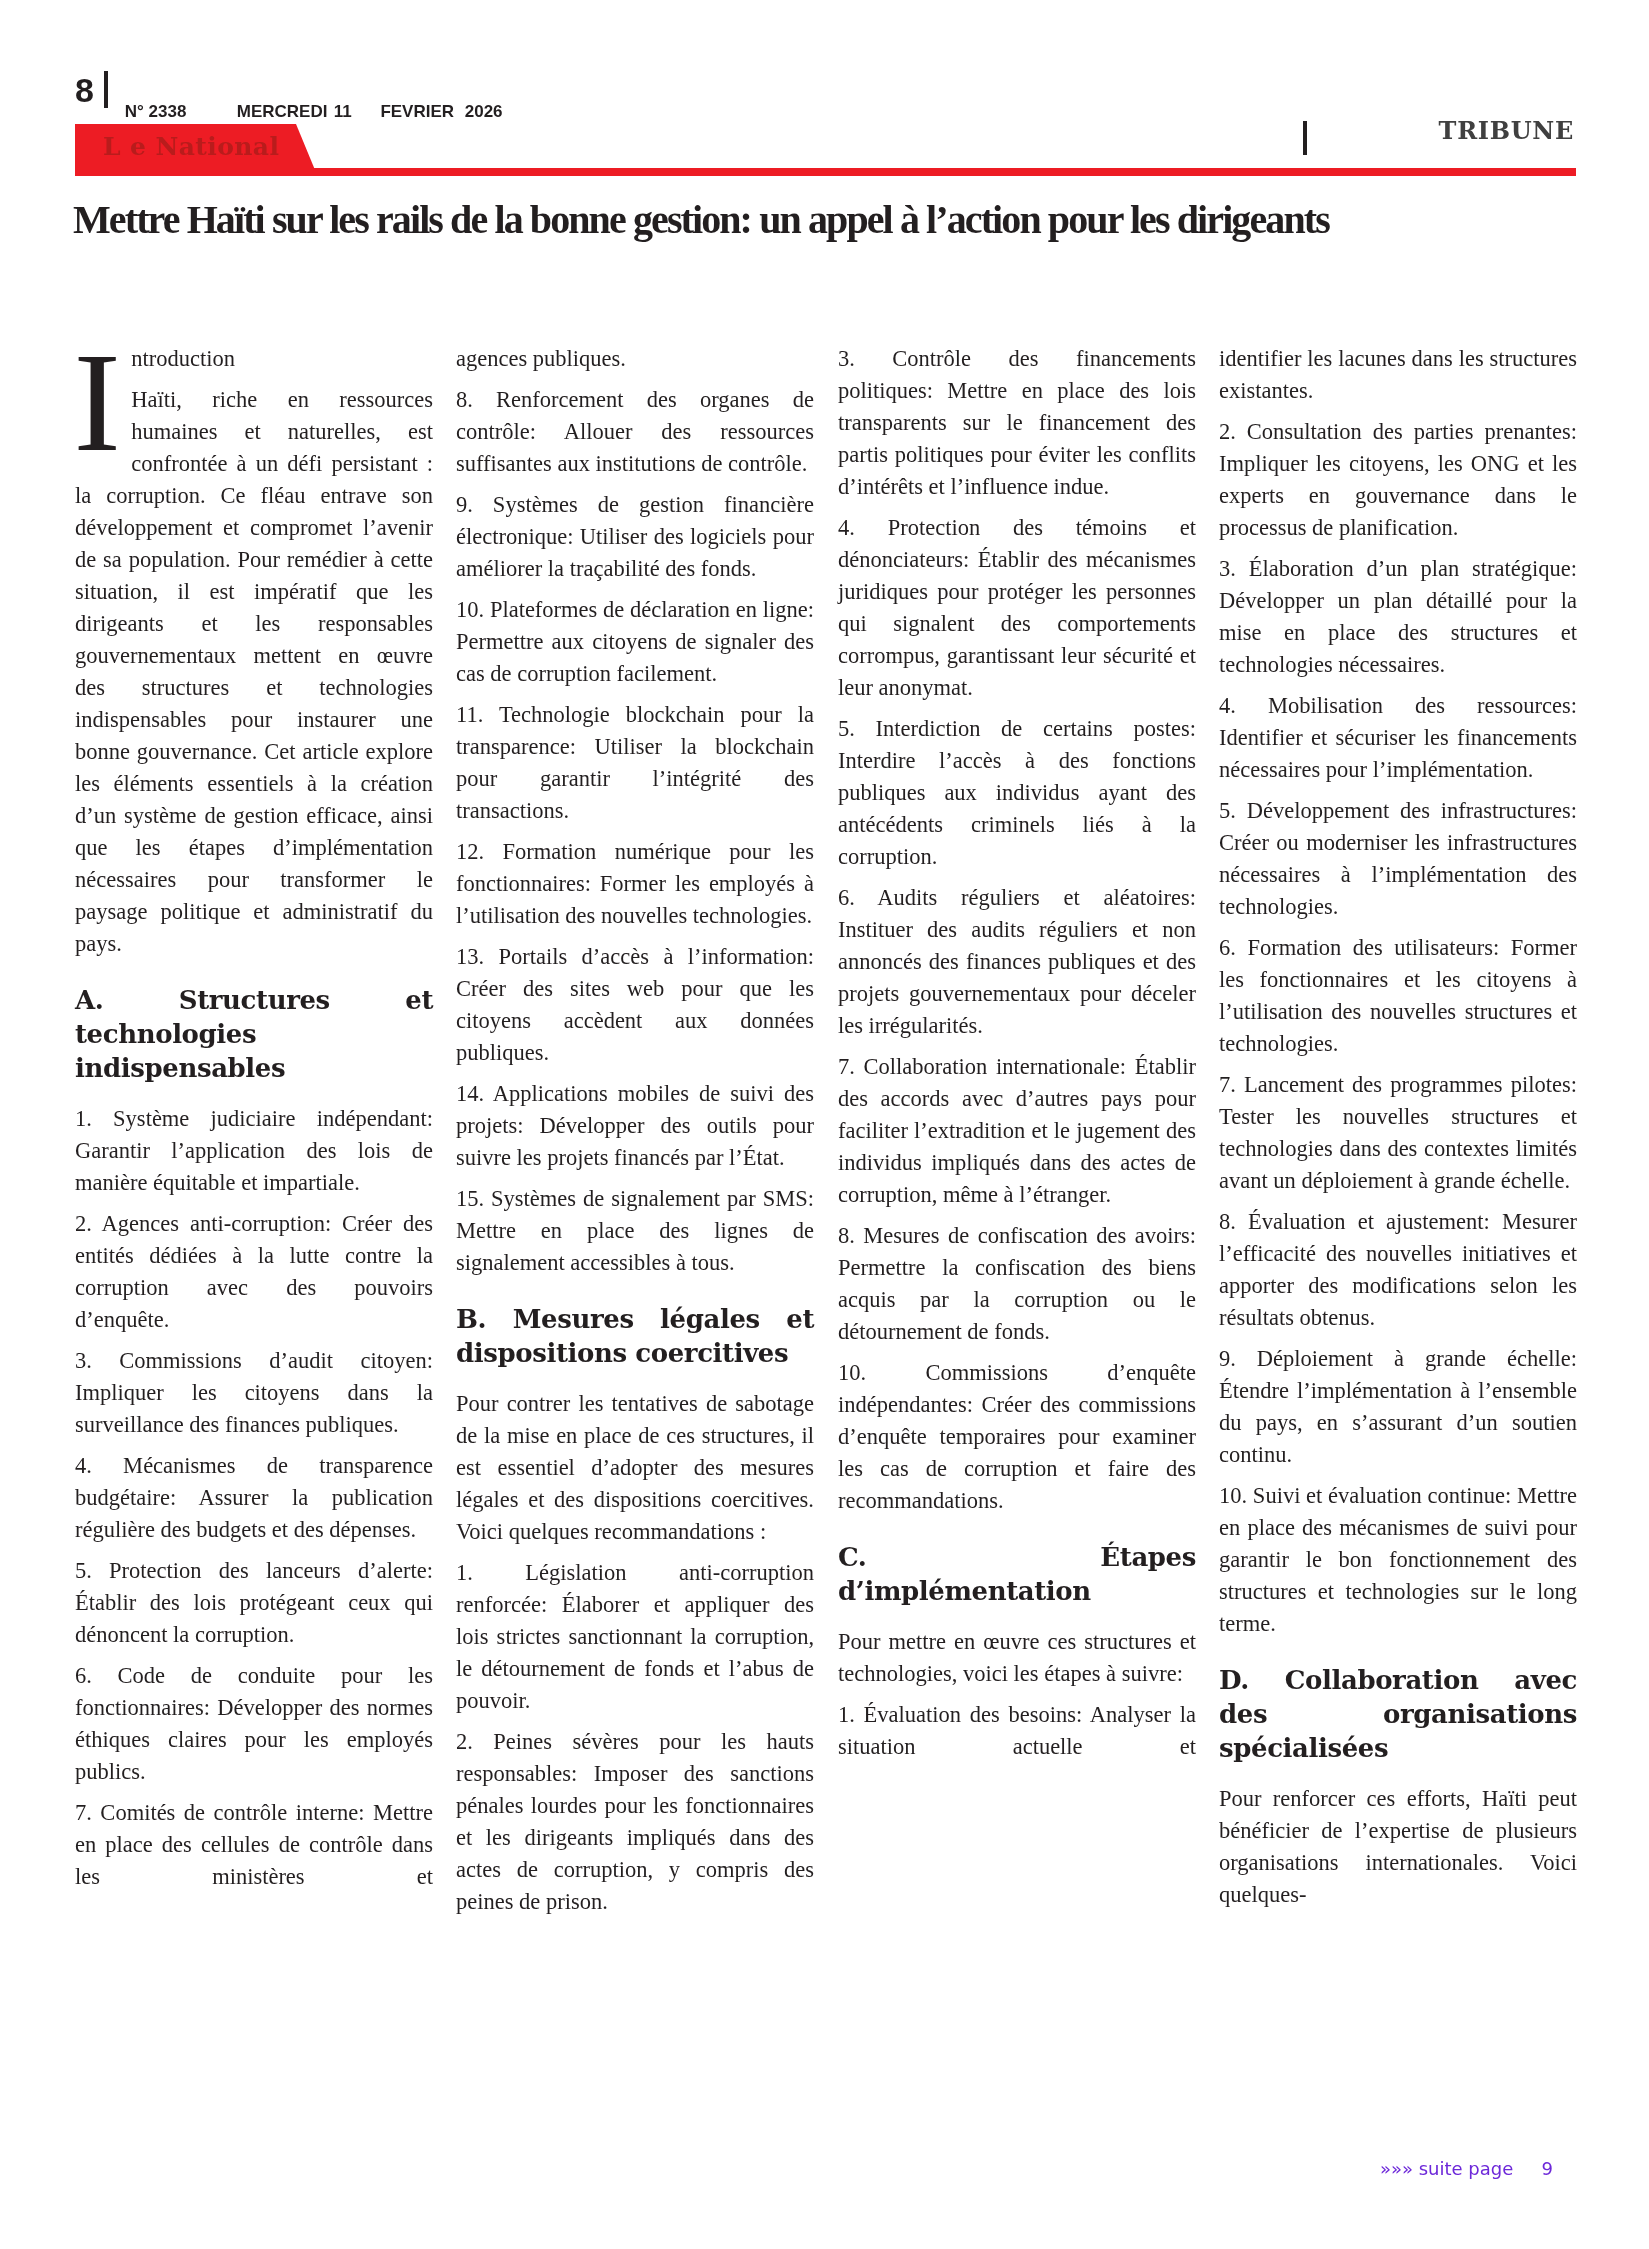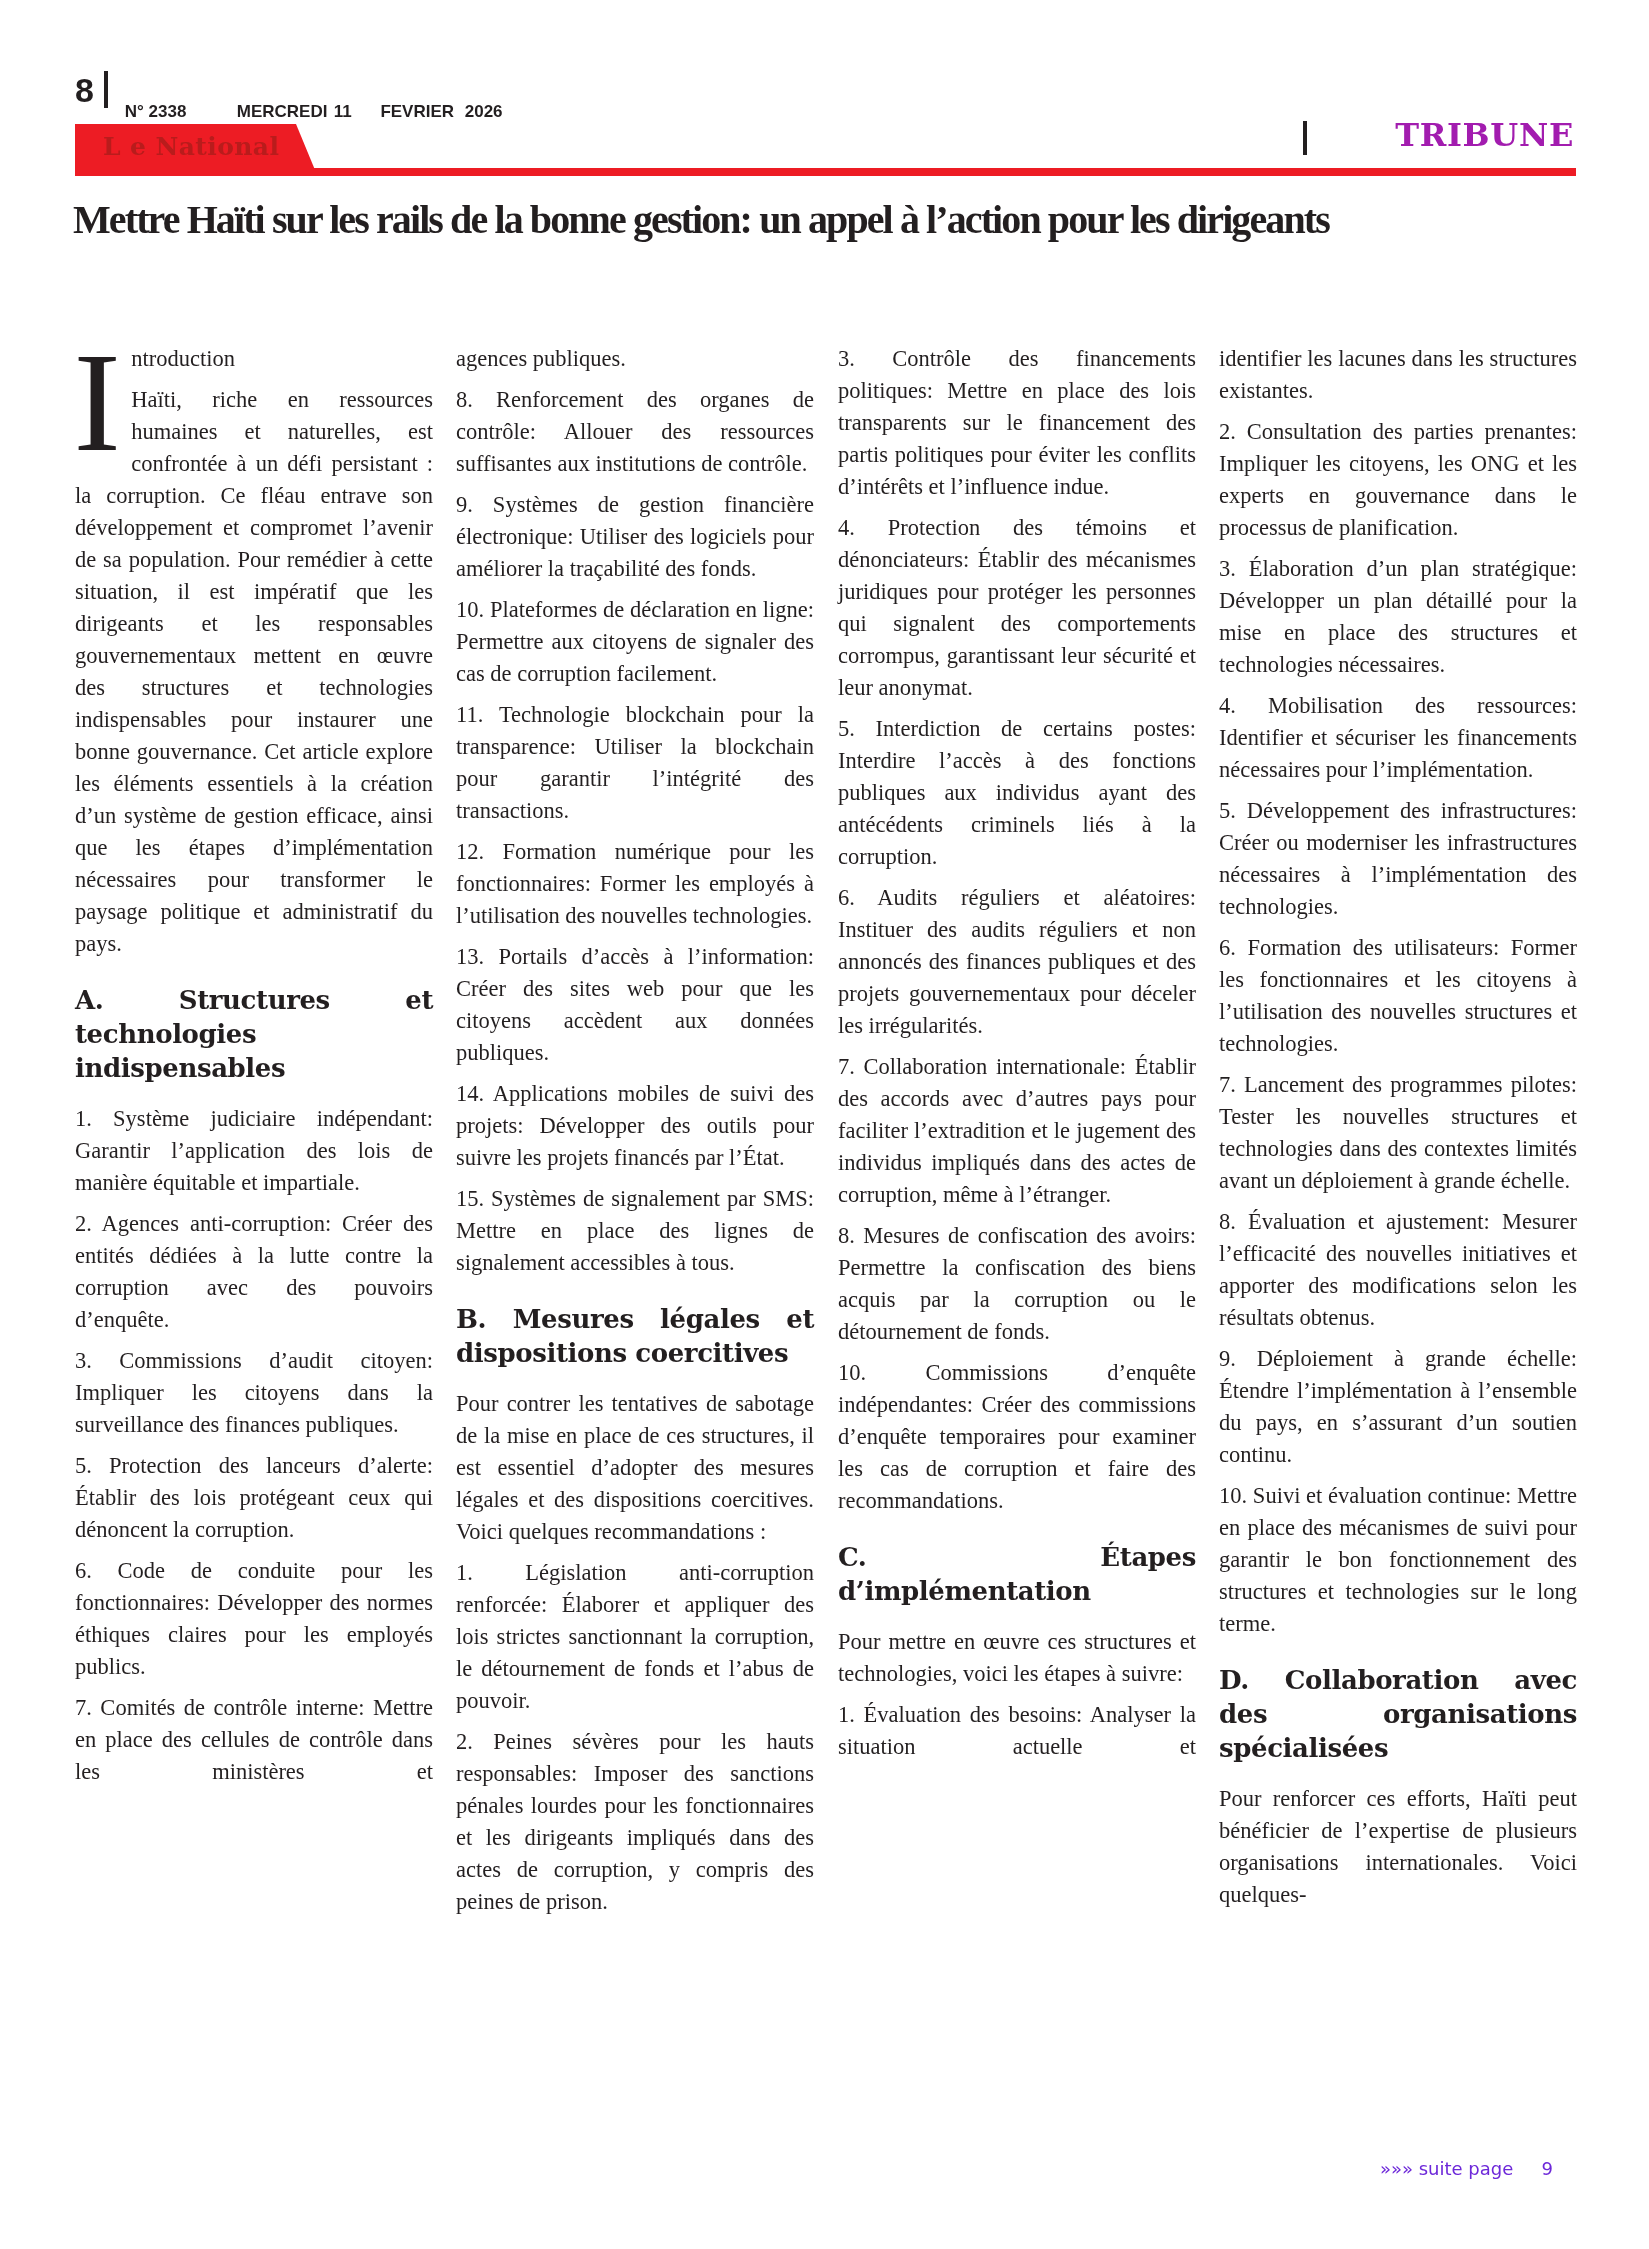--- a/index.html
+++ b/index.html
@@ -14,21 +14,21 @@
   .meta .day { width: 97px; }
   .meta .dnum { width: 36px; }
   .meta .month { width: 95px; text-align: center; }
   .brand-tab { position: absolute; left: 75px; top: 124px; width: 240px; height: 46px; background: #ed1c24;
     clip-path: polygon(0 0, 221px 0, 240px 46px, 0 46px); }
   .brand-text { position: absolute; left: 103px; top: 132px; color: #b91c1c; font-family: "DejaVu Serif", serif;
     font-weight: bold; font-size: 25px; letter-spacing: 0.4px; }
   .red-rule { position: absolute; left: 75px; top: 168px; width: 1501px; height: 8.2px; background: #ed1c24; }
   .section-bar { position: absolute; left: 1303px; top: 121px; width: 3.7px; height: 34px; background: #231f20; }
   .section-label { position: absolute; right: 76px; top: 116px; font-family: "DejaVu Serif", serif; font-weight: bold;
-    font-size: 32px; letter-spacing: 0.7px; color: #a21caf; }
+    font-size: 24px; letter-spacing: 0.7px; color: #404040; }
   .headline { position: absolute; left: 73px; top: 190px; width: 1507px; margin: 0;
     font-family: "Liberation Serif", serif; font-weight: bold; font-size: 40px; line-height: 60px;
     letter-spacing: -1.9px; color: #231f20; transform: scaleX(1.0); }
   .cols { position: absolute; top: 343px; left: 75px; width: 1501px; height: 1815px; }
   .col { position: absolute; top: 0; width: 358px; font-family: "Liberation Serif", serif; font-size: 22.5px;
     line-height: 32px; text-align: justify; color: #231f20; }
   .col p { margin: 0 0 9px 0; }
   .col1 { left: 0; } .col2 { left: 381px; } .col3 { left: 763px; } .col4 { left: 1144px; }
   .dropcap { float: left; font-family: "Liberation Serif", serif; font-size: 142px; line-height: 112px;
     height: 114px; margin: 3px 10.5px 0 -1.5px; font-weight: normal; }
@@ -65,20 +65,21 @@
 <div class="cols">
 
   <div class="col col1">
     <span class="dropcap">I</span>
     <p>ntroduction</p>
     <p>Haïti, riche en ressources humaines et naturelles, est confrontée à un défi persistant : la corruption. Ce fléau entrave son développement et compromet l’avenir de sa population. Pour remédier à cette situation, il est impératif que les dirigeants et les responsables gouvernementaux mettent en œuvre des structures et technologies indispensables pour instaurer une bonne gouvernance. Cet article explore les éléments essentiels à la création d’un système de gestion efficace, ainsi que les étapes d’implémentation nécessaires pour transformer le paysage politique et administratif du pays.</p>
     <div class="sec-h justify-all">A. Structures et technologies indispensables</div>
     <p>1. Système judiciaire indépendant: Garantir l’application des lois de manière équitable et impartiale.</p>
     <p>2. Agences anti-corruption: Créer des entités dédiées à la lutte contre la corruption avec des pouvoirs d’enquête.</p>
     <p>3. Commissions d’audit citoyen: Impliquer les citoyens dans la surveillance des finances publiques.</p>
+    <p>4. Mécanismes de transparence budgétaire: Assurer la publication régulière des budgets et des dépenses.</p>
     <p>5. Protection des lanceurs d’alerte: Établir des lois protégeant ceux qui dénoncent la corruption.</p>
     <p>6. Code de conduite pour les fonctionnaires: Développer des normes éthiques claires pour les employés publics.</p>
     <p style="text-align-last: justify;">7. Comités de contrôle interne: Mettre en place des cellules de contrôle dans les ministères et</p>
   </div>
 
   <div class="col col2">
     <p>agences publiques.</p>
     <p>8. Renforcement des organes de contrôle: Allouer des ressources suffisantes aux institutions de contrôle.</p>
     <p>9. Systèmes de gestion financière électronique: Utiliser des logiciels pour améliorer la traçabilité des fonds.</p>
     <p>10. Plateformes de déclaration en ligne: Permettre aux citoyens de signaler des cas de corruption facilement.</p>

